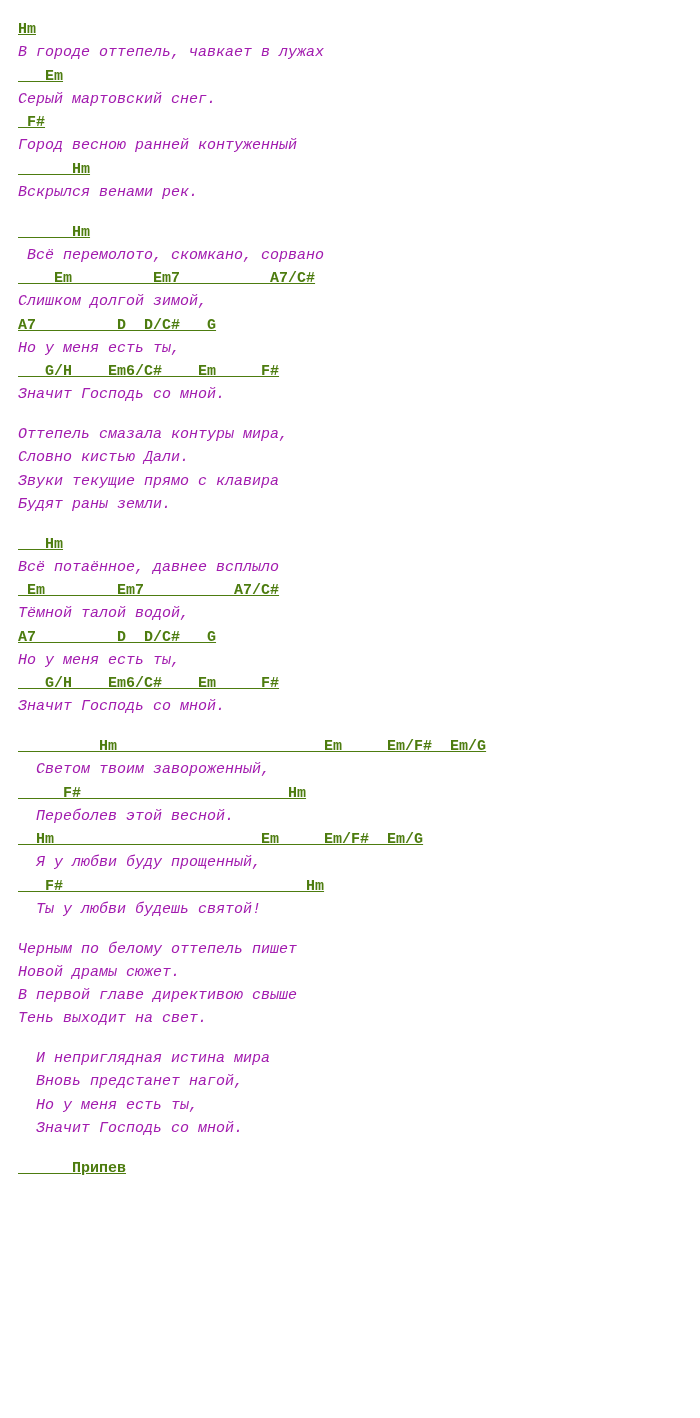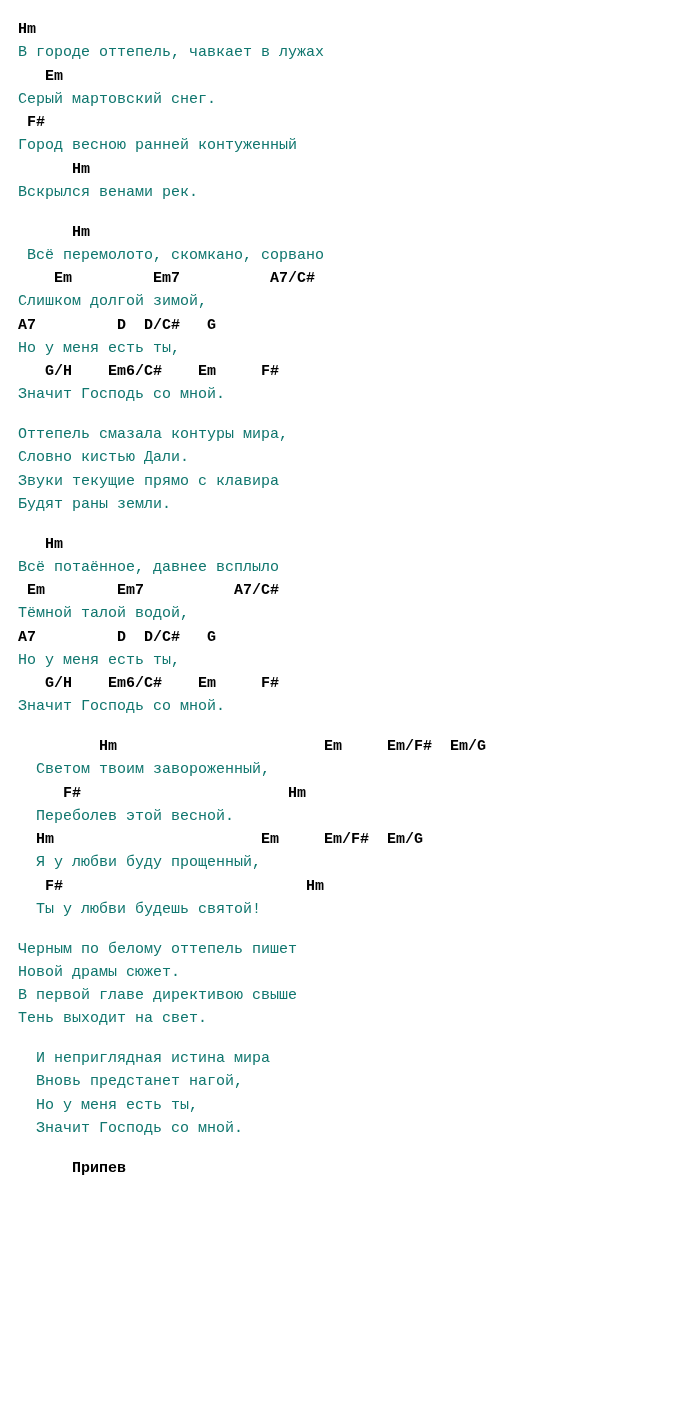--- a/index.html
+++ b/index.html
@@ -10,25 +10,27 @@
       color: #111;
       padding: 18px 18px 30px 18px;
       line-height: 1.55;
     }
     .song-block {
       white-space: pre-wrap;
       word-break: break-word;
     }
     .chord-line {
       font-weight: bold;
-      color: #000000;
+      color: #4d7c0f;
+      text-decoration: underline;
     }
     .lyric-line {
       font-weight: normal;
-      color: #0f766e;
+      color: #a21caf;
+      font-style: italic;
     }
     .empty-line {
       height: 1.1em;
       display: block;
     }
   </style>
 </head>
 <body>
 
 <div class="song-block" id="song-container"><div class="chord-line">Hm</div><div class="lyric-line">В городе оттепель, чавкает в лужах</div><div class="chord-line">   Em</div><div class="lyric-line">Серый мартовский снег.</div><div class="chord-line"> F#</div><div class="lyric-line">Город весною ранней контуженный</div><div class="chord-line">      Hm</div><div class="lyric-line">Вскрылся венами рек.</div><span class="empty-line"></span><div class="chord-line">      Hm</div><div class="lyric-line"> Всё перемолото, скомкано, сорвано</div><div class="chord-line">    Em         Em7          A7/C#</div><div class="lyric-line">Слишком долгой зимой,</div><div class="chord-line">A7         D  D/C#   G</div><div class="lyric-line">Но у меня есть ты,</div><div class="chord-line">   G/H    Em6/C#    Em     F#</div><div class="lyric-line">Значит Господь со мной.</div><span class="empty-line"></span><div class="lyric-line">Оттепель смазала контуры мира,</div><div class="lyric-line">Словно кистью Дали.</div><div class="lyric-line">Звуки текущие прямо с клавира</div><div class="lyric-line">Будят раны земли.</div><span class="empty-line"></span><div class="chord-line">   Hm</div><div class="lyric-line">Всё потаённое, давнее всплыло</div><div class="chord-line"> Em        Em7          A7/C#</div><div class="lyric-line">Тёмной талой водой,</div><div class="chord-line">A7         D  D/C#   G</div><div class="lyric-line">Но у меня есть ты,</div><div class="chord-line">   G/H    Em6/C#    Em     F#</div><div class="lyric-line">Значит Господь со мной.</div><span class="empty-line"></span><div class="chord-line">         Hm                       Em     Em/F#  Em/G</div><div class="lyric-line">  Светом твоим завороженный,</div><div class="chord-line">     F#                       Hm</div><div class="lyric-line">  Переболев этой весной.</div><div class="chord-line">  Hm                       Em     Em/F#  Em/G</div><div class="lyric-line">  Я у любви буду прощенный,</div><div class="chord-line">   F#                           Hm</div><div class="lyric-line">  Ты у любви будешь святой!</div><span class="empty-line"></span><div class="lyric-line">Черным по белому оттепель пишет</div><div class="lyric-line">Новой драмы сюжет.</div><div class="lyric-line">В первой главе директивою свыше</div><div class="lyric-line">Тень выходит на свет.</div><span class="empty-line"></span><div class="lyric-line">  И неприглядная истина мира</div><div class="lyric-line">  Вновь предстанет нагой,</div><div class="lyric-line">  Но у меня есть ты,</div><div class="lyric-line">  Значит Господь со мной.</div><span class="empty-line"></span><div class="chord-line">      Припев</div></div>

